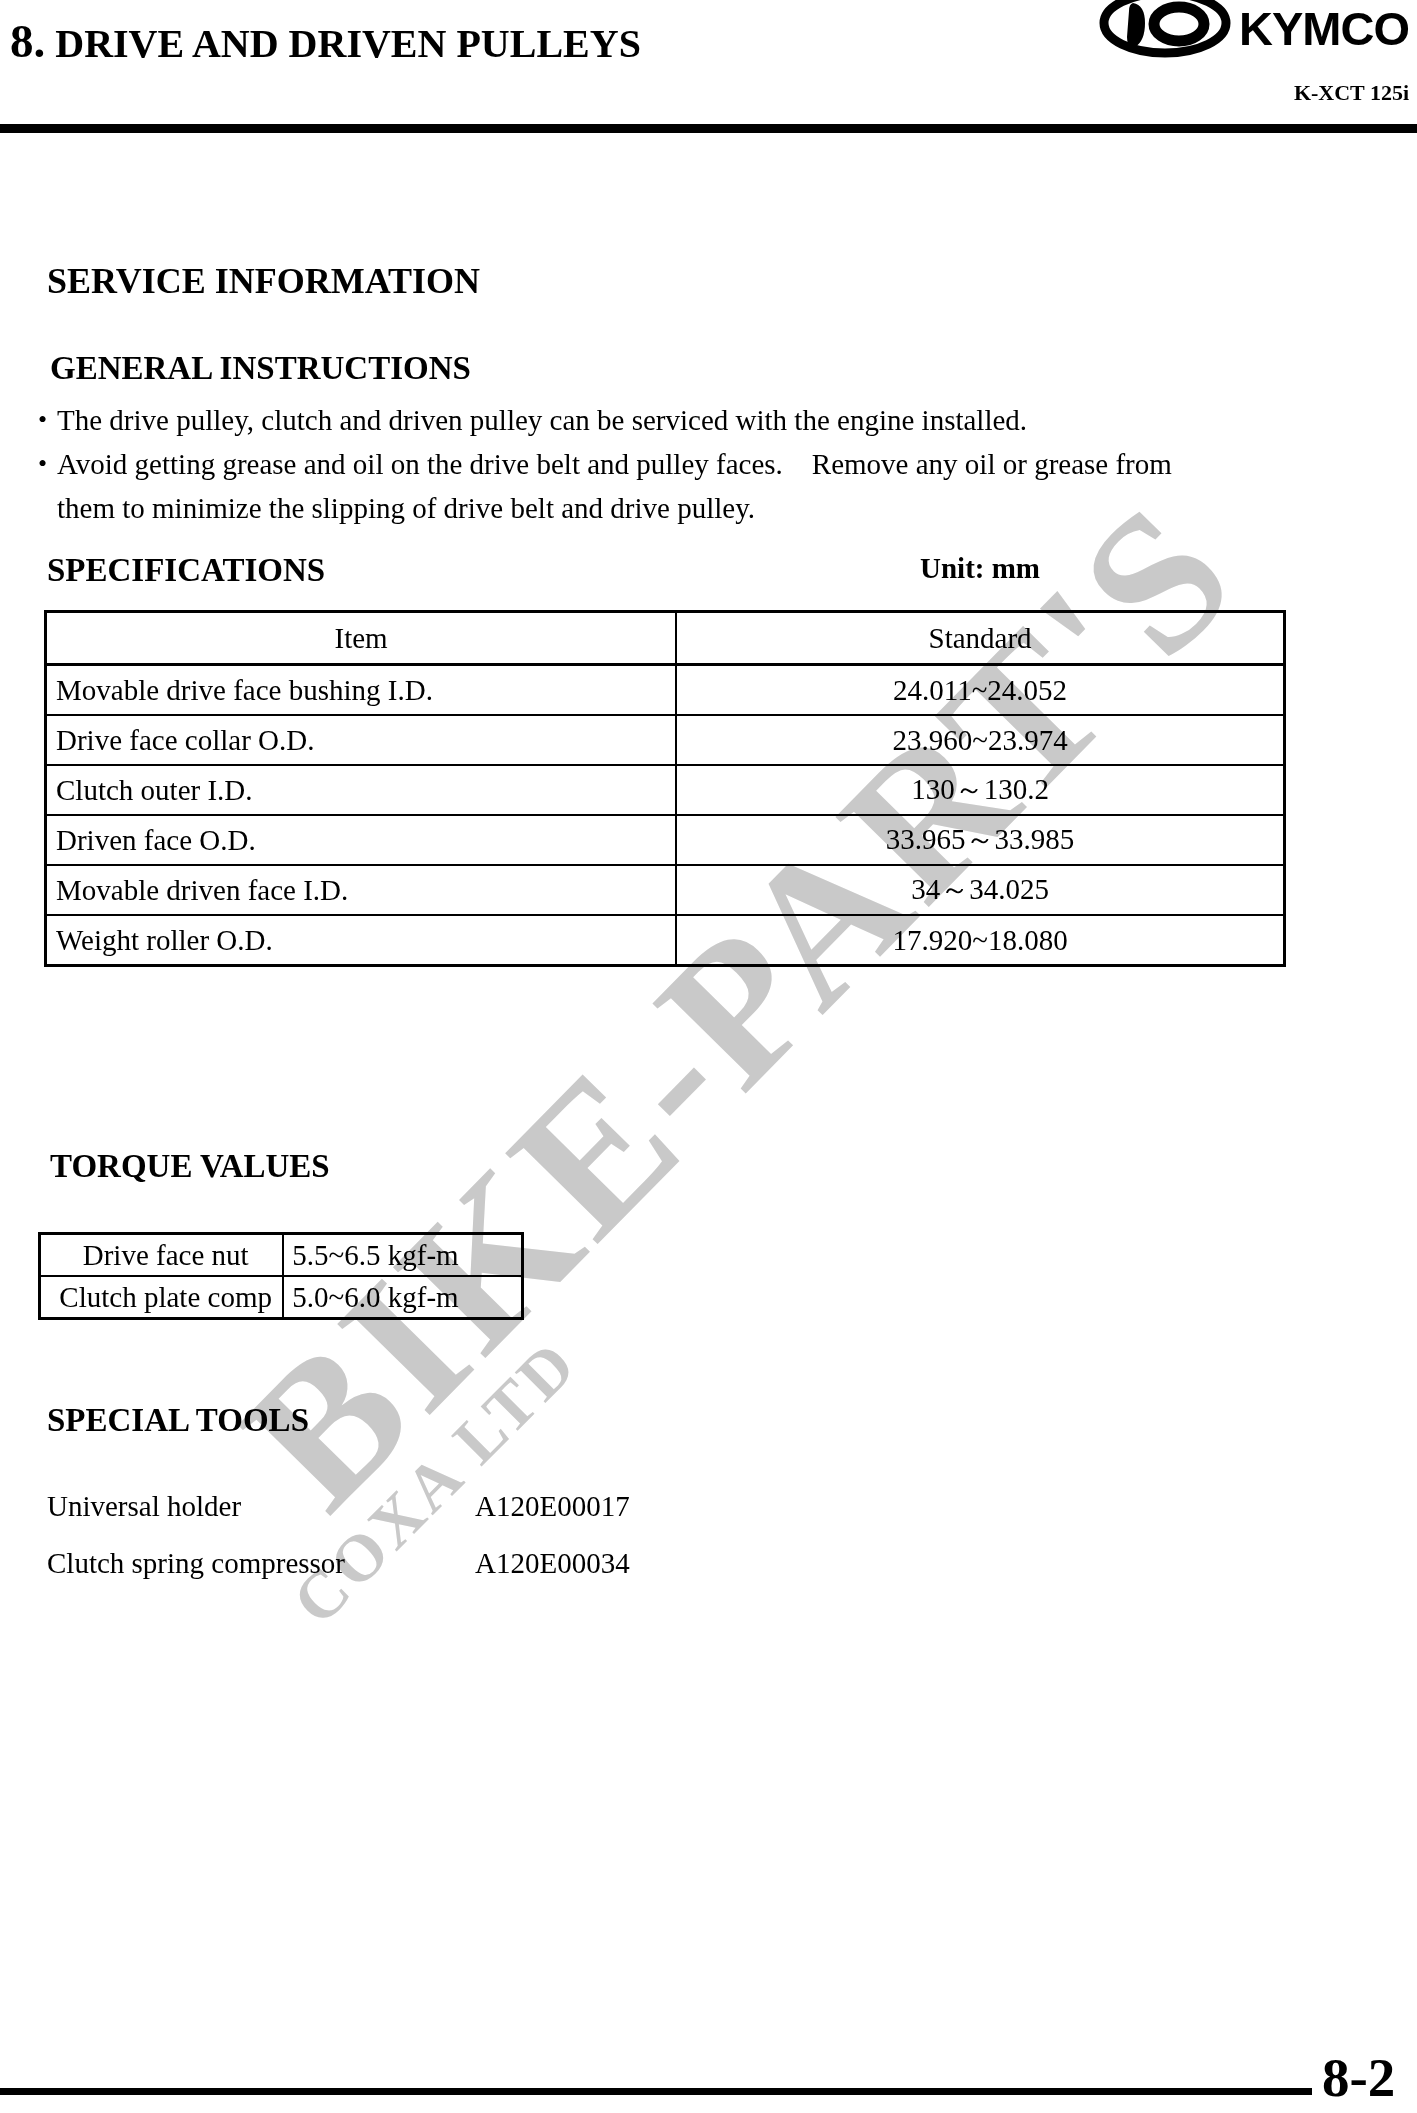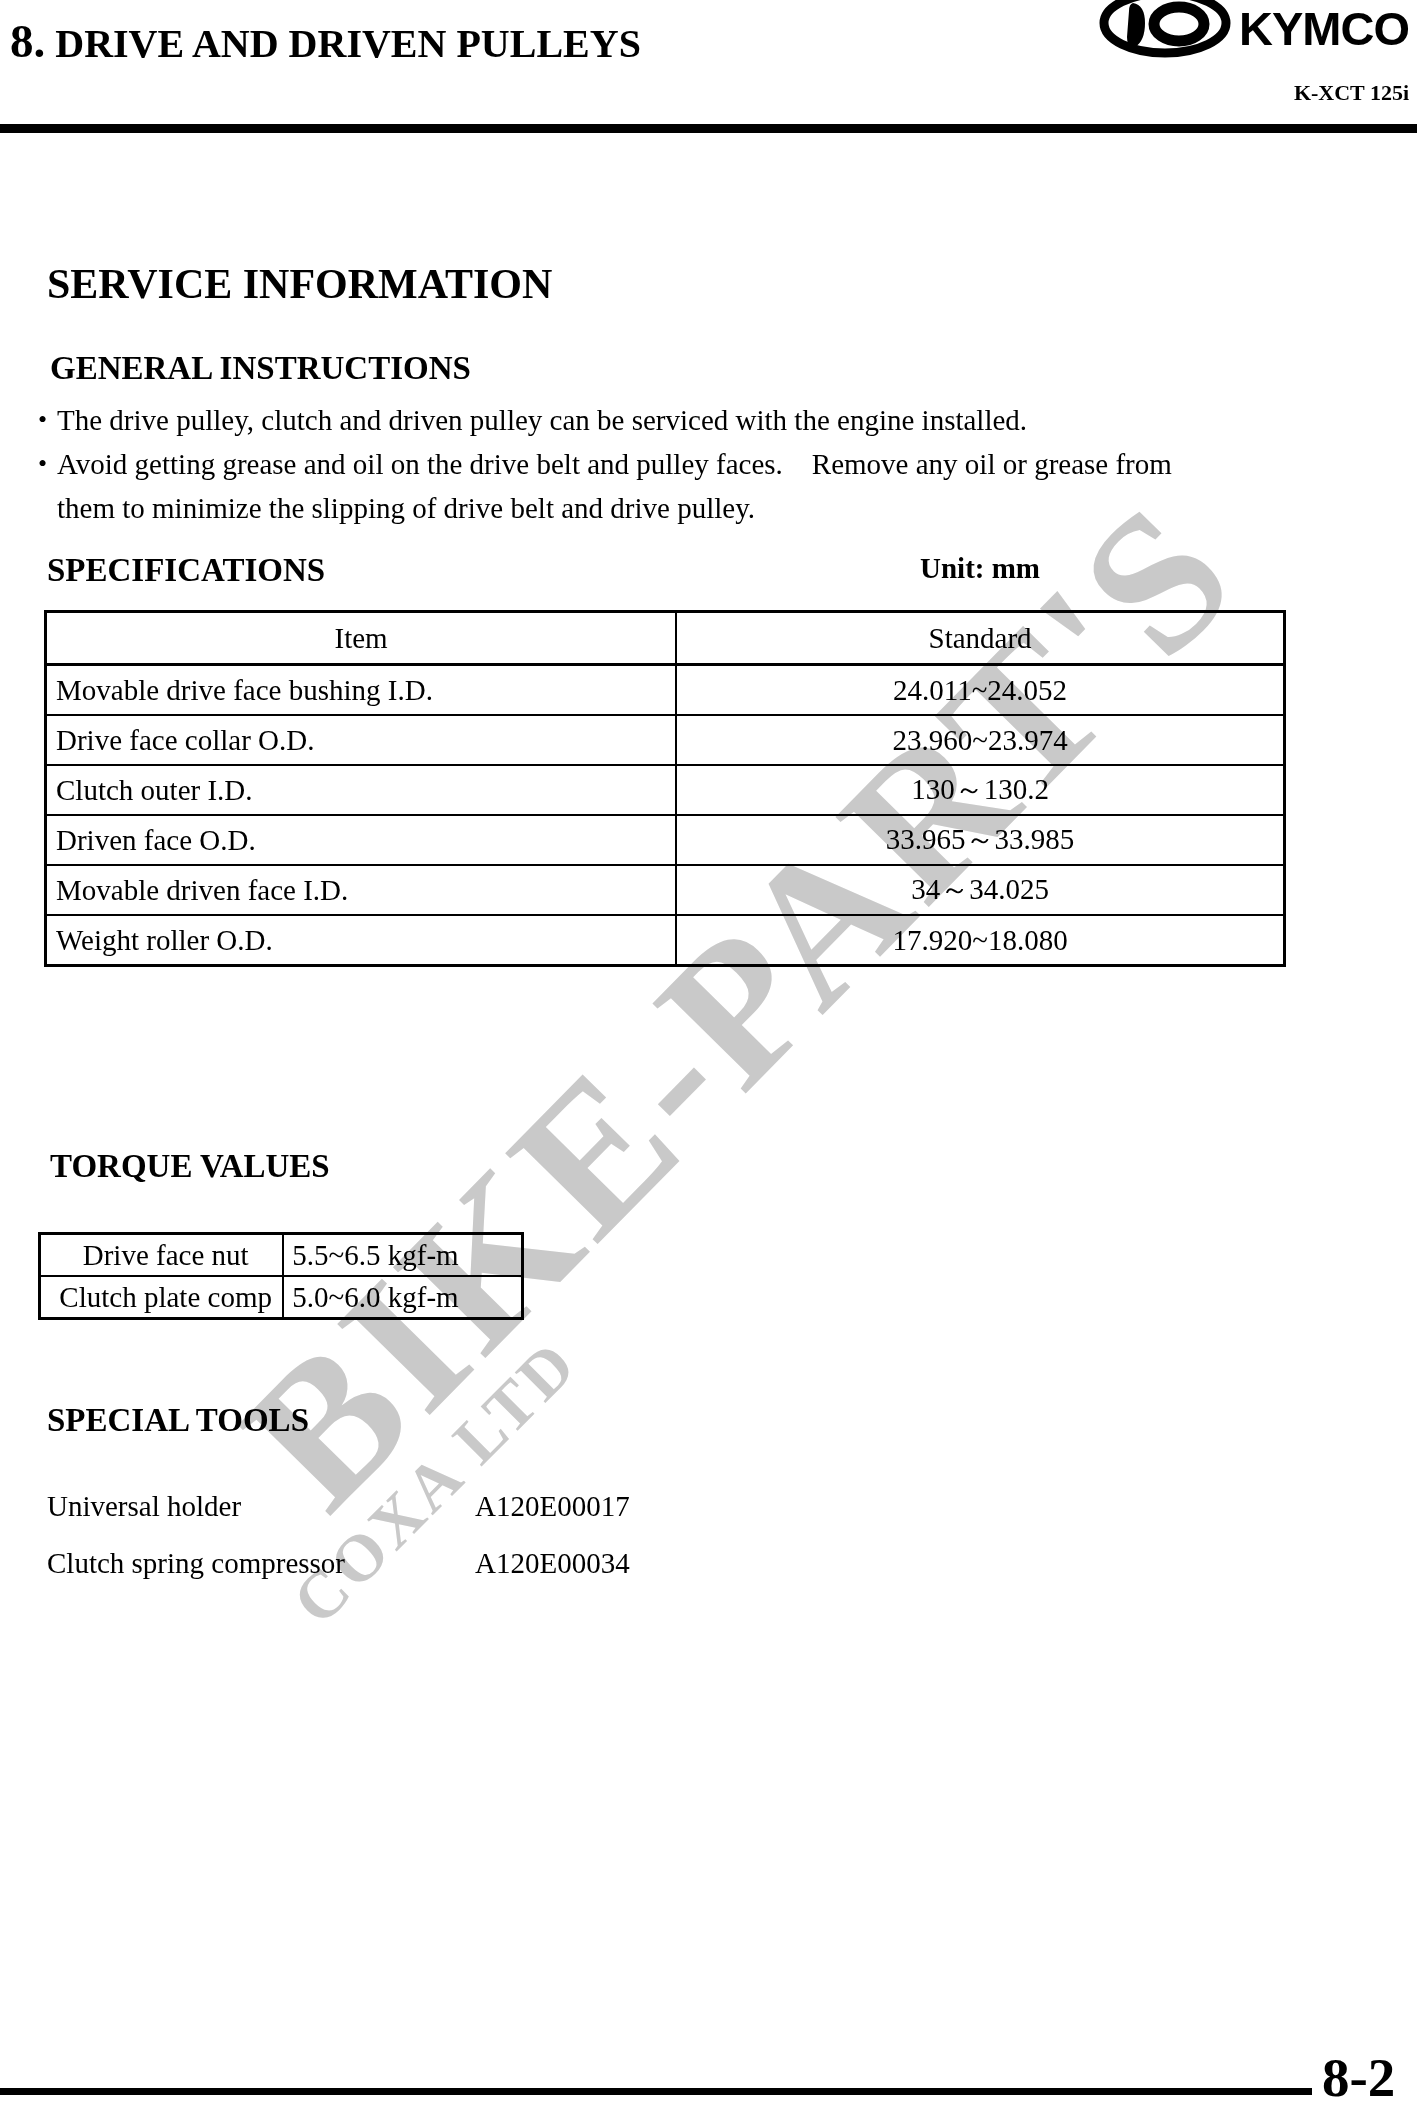--- a/index.html
+++ b/index.html
@@ -41,21 +41,21 @@
   .content{position:absolute;inset:0;z-index:2;}
   .abs{position:absolute;}
   
   .doc-title{left:10px;top:16px;font-weight:bold;font-size:40px;line-height:50px;}
   .doc-title .num{font-size:47px;}
   .logo-row{right:8px;top:-3px;display:flex;align-items:center;gap:8px;}
   .brand{font-family:"Liberation Sans",sans-serif;font-weight:bold;font-size:47px;letter-spacing:-1px;line-height:60px;}
   .model{right:8px;top:80px;font-weight:bold;font-size:22px;}
   .header-bar{left:0;top:124px;width:1417px;height:9px;background:#000;}
   
-  .h1{left:47px;top:260px;font-weight:bold;font-size:42px;}
+  .h1{left:47px;top:260px;font-weight:bold;font-size:36px;}
   .h2{font-weight:bold;font-size:33px;}
   .gi-title{left:50px;top:350px;}
   .spec-title{left:47px;top:552px;}
   .unit{left:920px;top:552px;font-weight:bold;font-size:29px;}
   .torque-title{left:50px;top:1148px;}
   .tools-title{left:47px;top:1402px;}
   
   .bullet{left:38px;display:flex;align-items:flex-start;width:1360px;font-size:29px;line-height:44px;}
   .bullet .dot{width:19px;flex:0 0 19px;font-size:26px;}
   .bullet .btxt{white-space:pre-wrap;}

